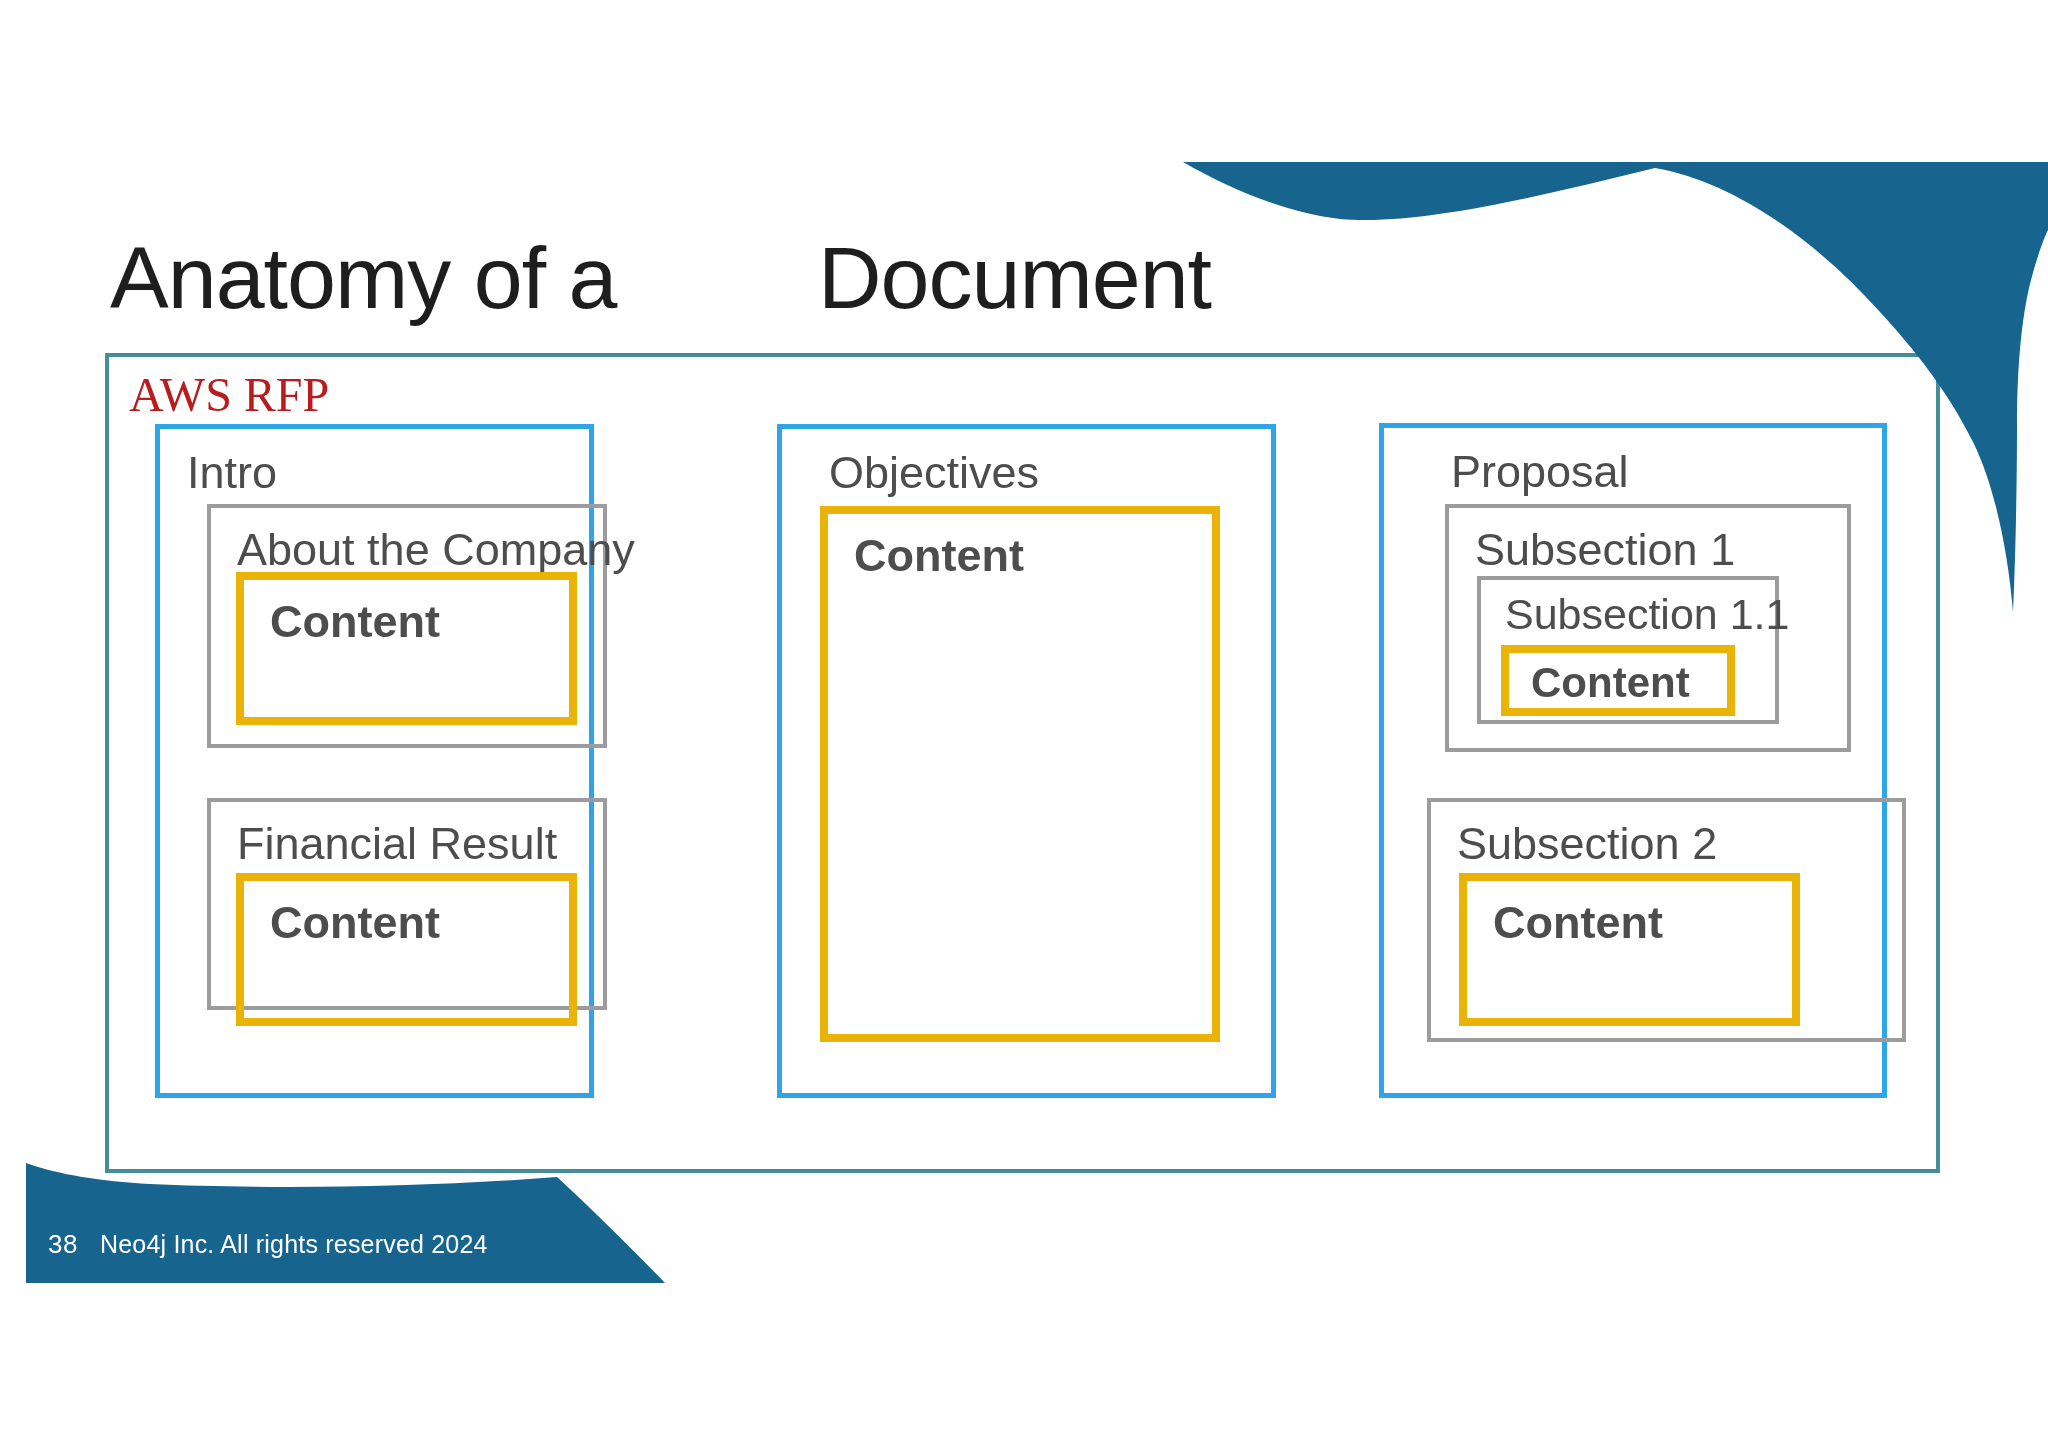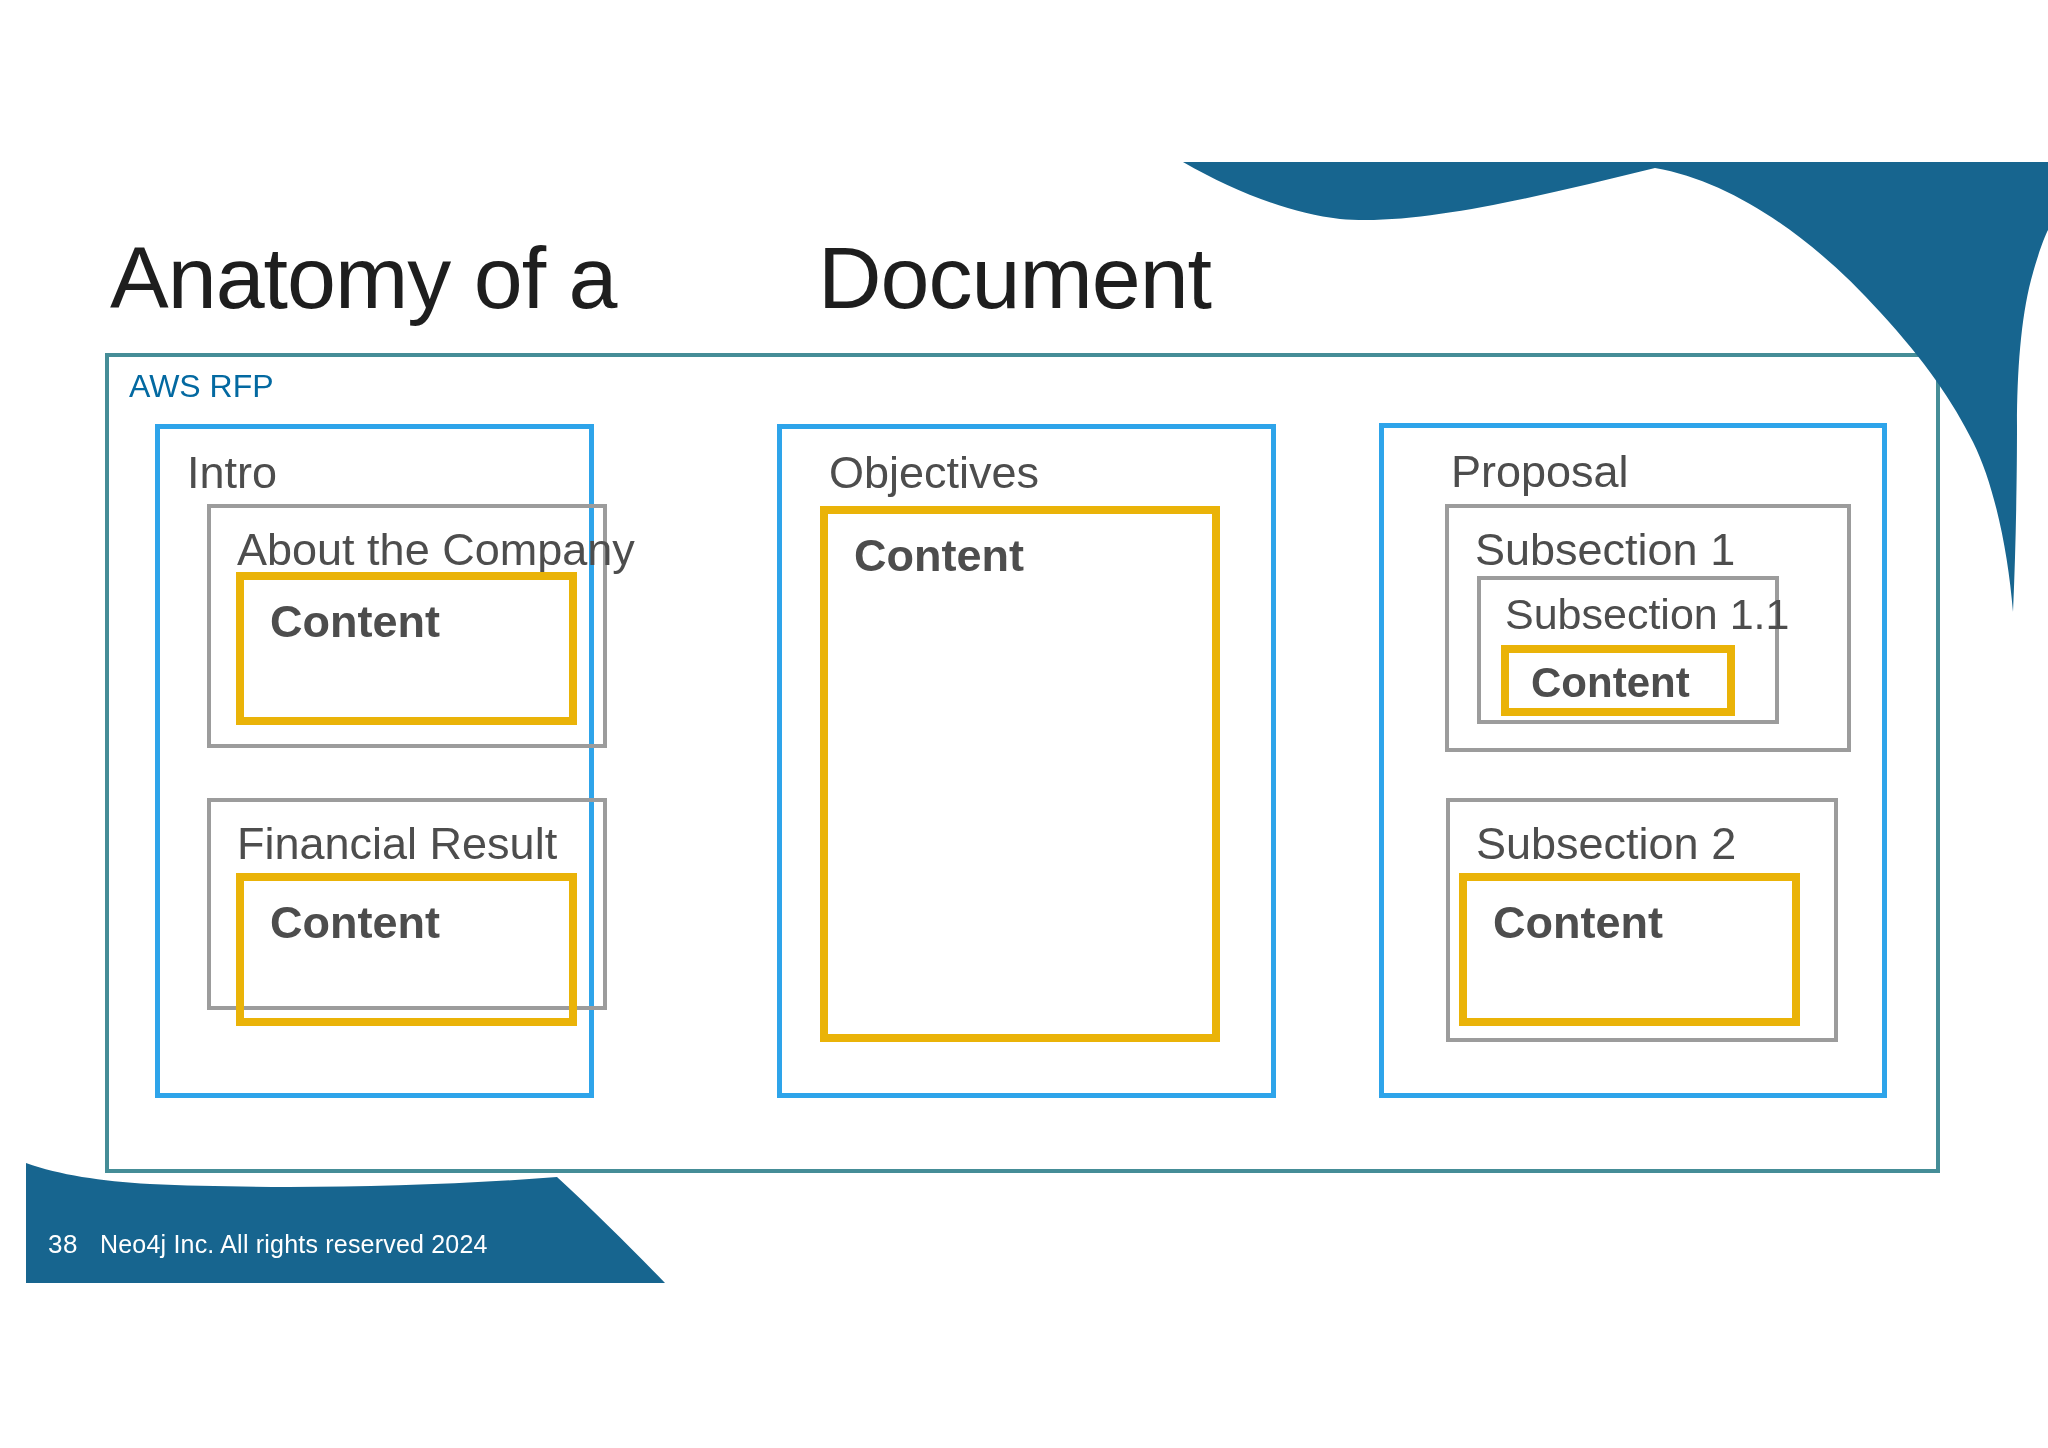--- a/index.html
+++ b/index.html
@@ -18,42 +18,42 @@
   .title-word.w1 { left:110px; }
   .title-word.w2 { left:818px; }
 
   
   .doc-box   { border:4px solid #458D97; }
   .sec-box   { border:5px solid #2EA4EA; }
   .sub-box   { border:4px solid #9C9C9C; }
   .cont-box  { border:8px solid #eab308;font-weight:bold; }
 
   .box-label { color:#4D4D4D; font-size:45px; line-height:1.15; margin:16px 0 0 26px; white-space:nowrap; }
-  .doc-label { color:#0369a1; font-size:32px; line-height:1.1; margin:12px 0 0 20px; }
+  .doc-label { color:#b91c1c; font-size:48px; line-height:1.1; margin:12px 0 0 20px;font-family:Liberation Serif, serif; }
   .sec-label { margin:18px 0 0 27px; }
   .small-label { font-size:43px; margin:10px 0 0 24px; }
   .tiny-label  { font-size:42px; margin:6px 0 0 22px; }
 
   
   .aws-rfp      { left:105px;  top:353px; width:1835px; height:820px; }
   .sec-intro    { left:155px;  top:424px; width:439px;  height:674px; }
   .sec-object   { left:777px;  top:424px; width:499px;  height:674px;padding-left:20px; }
   .sec-proposal { left:1379px; top:423px; width:508px;  height:675px;padding-left:40px; }
 
   .sub-about     { left:207px; top:504px; width:400px; height:244px; }
   .cont-about    { left:236px; top:572px; width:341px; height:153px; }
   .sub-financial { left:207px; top:798px; width:400px; height:212px; }
   .cont-financial{ left:236px; top:873px; width:341px; height:153px; }
 
   .cont-objectives { left:820px; top:506px; width:400px; height:536px; }
 
   .sub-s1   { left:1445px; top:504px; width:406px; height:248px; }
   .sub-s11  { left:1477px; top:576px; width:302px; height:148px; }
   .cont-s11 { left:1501px; top:645px; width:234px; height:71px;  }
-  .sub-s2   { left:1427px; top:798px; width:392px; height:244px;margin-left:19px; }
+  .sub-s2   { left:1427px; top:798px; width:479px; height:244px; }
   .cont-s2  { left:1459px; top:873px; width:341px; height:153px; }
 
   
   .wave-svg { position:absolute; left:0; top:0; width:2048px; height:1448px;
     pointer-events:none; z-index:5; }
 
   
   .footer { position:absolute; left:48px; top:1229px; z-index:6;
     display:flex; align-items:baseline; gap:22px; color:#ffffff; }
   .page-num  { font-size:26px; font-weight:normal; letter-spacing:0.5px; }

